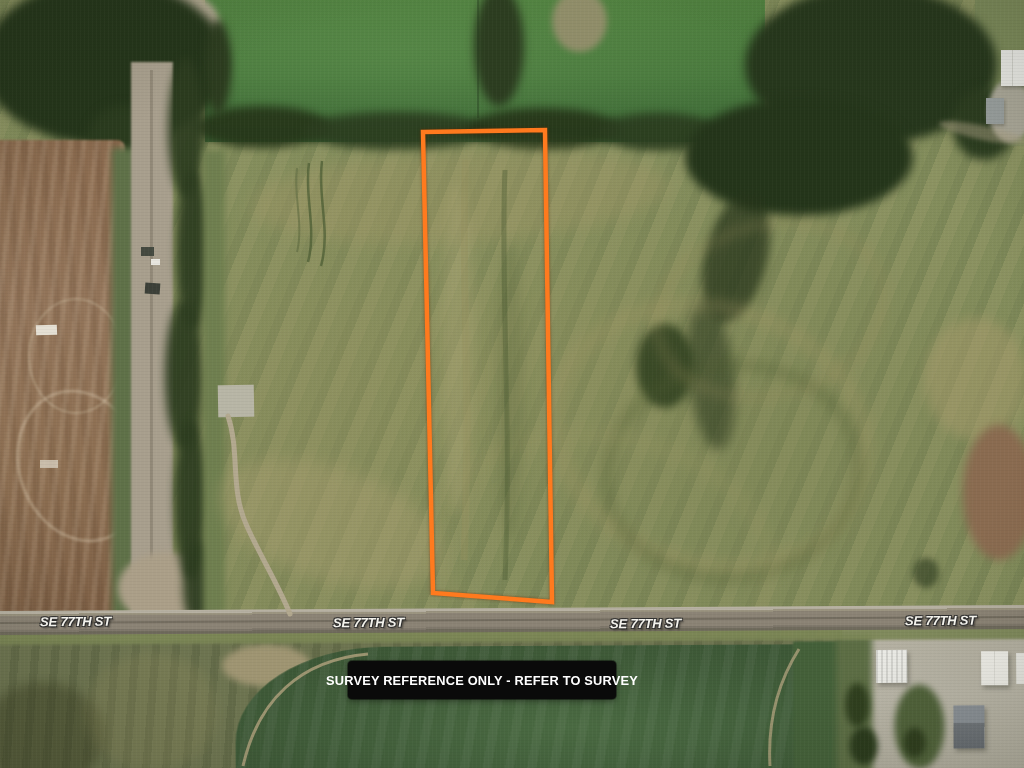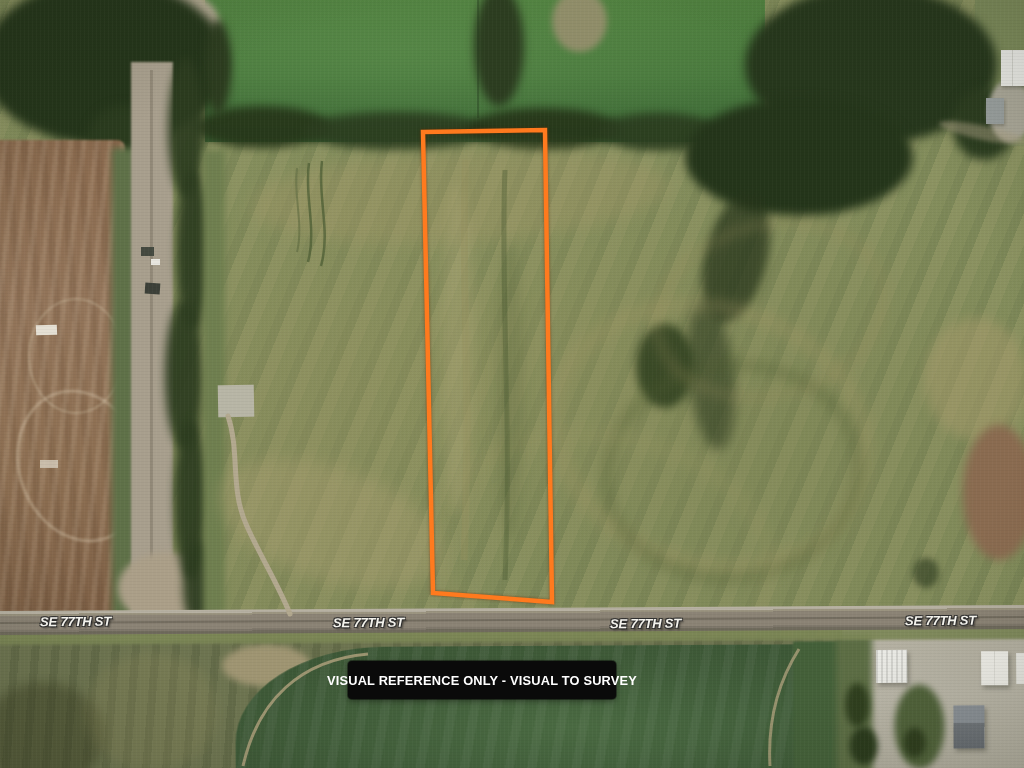--- a/index.html
+++ b/index.html
@@ -136,16 +136,16 @@
   <svg width="1024" height="768" viewBox="0 0 1024 768" style="filter:drop-shadow(0 0 1.5px rgba(95,35,0,.55));">
     <polygon fill="none" stroke-linejoin="miter" points="423,132 545,130 552,602 433,593" stroke="#ff7a1e" stroke-width="4.5"></polygon>
   </svg>
 
   <span class="street-label" style="left:40px;top:614px;">SE 77TH ST</span>
   <span class="street-label" style="left:333px;top:615px;">SE 77TH ST</span>
   <span class="street-label" style="left:610px;top:616px;">SE 77TH ST</span>
   <span class="street-label" style="left:905px;top:613px;">SE 77TH ST</span>
 
   <div id="banner">
-    <span>VISUAL REFERENCE ONLY - VISUAL TO SURVEY</span>
+    <span>SURVEY REFERENCE ONLY - REFER TO SURVEY</span>
   </div>
 
 </div>
 
 </body></html>

